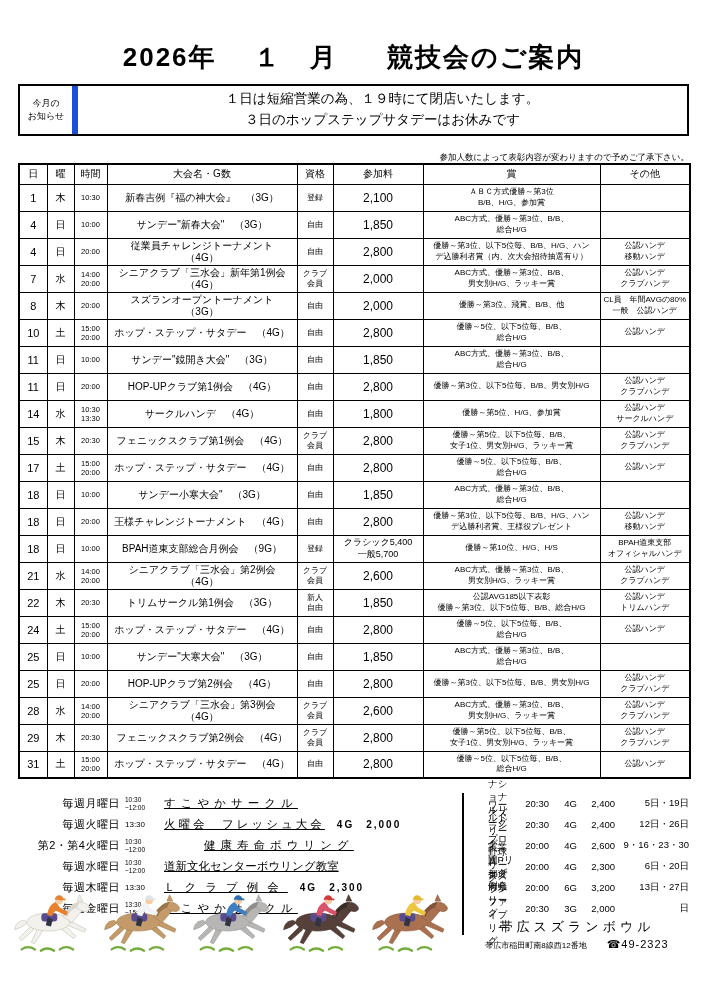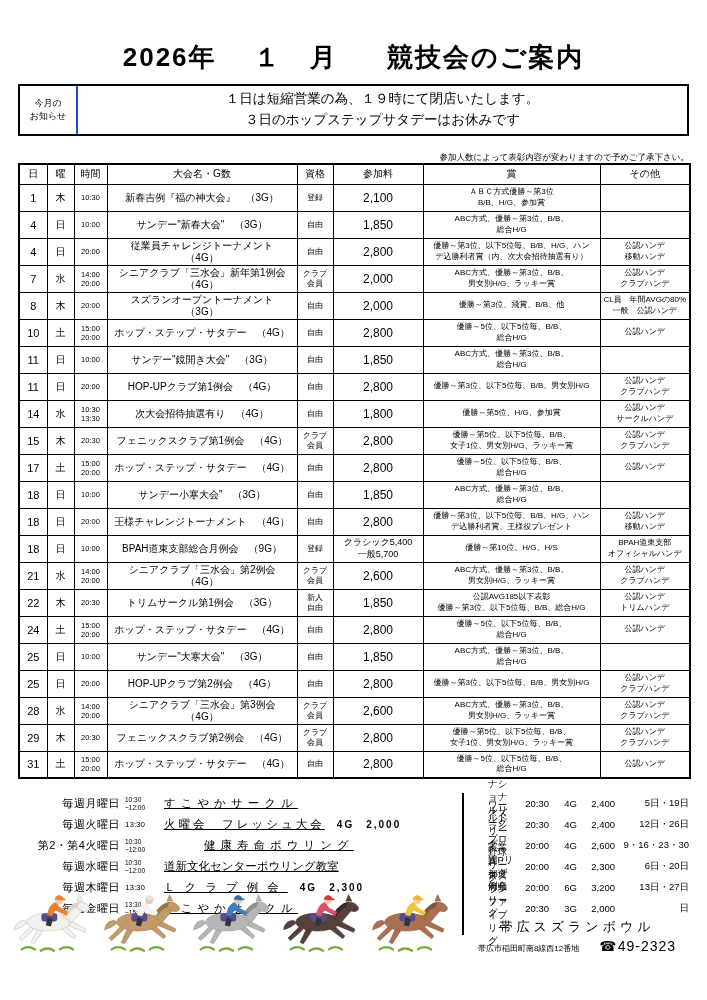--- a/index.html
+++ b/index.html
@@ -8,21 +8,21 @@
 
   
   .title-row { position:absolute; top:40px; left:0; width:100%; text-align:center;
                font-weight:bold; font-size:26px; letter-spacing:2px; }
   .title-row .t-year { margin-right:28px; }
   .title-row .t-month { margin-right:40px; }
 
   
   .notice-box { position:absolute; left:18px; top:84px; width:671px; height:52px;
                 border:2px solid #000; display:flex; }
-  .notice-label { width:58px; border-right:2px solid #1d4ed8; display:flex; flex-direction:column;
+  .notice-label { width:58px; border-right:6px solid #1d4ed8; display:flex; flex-direction:column;
                   align-items:center; justify-content:center; font-size:9px; line-height:1.4; }
   .notice-body { flex:1; display:flex; flex-direction:column; align-items:center; justify-content:center;
                  font-size:13.5px; line-height:1.55; }
 
   
   .table-note { position:absolute; top:152px; right:18px; font-size:8.5px; }
 
   
   table.sched { position:absolute; left:18px; top:163px; width:671px;
                 border-collapse:collapse; table-layout:fixed; border:2px solid #000; }
@@ -63,21 +63,21 @@
   
   .horses { position:absolute; left:14px; top:893px; width:442px; display:flex;
             justify-content:space-between; align-items:flex-end; }
   .horse { width:84px; height:62px; }
 
   
   .footer { position:absolute; left:452px; top:918px; width:250px; text-align:center; }
   .venue  { font-size:13px; letter-spacing:4px; white-space:nowrap; }
   .addr-row { margin-top:2px; display:flex; justify-content:center; align-items:flex-end; gap:20px; }
   .addr  { font-size:8px; }
-  .phone { font-size:14px; letter-spacing:1px; }
+  .phone { font-size:11px; letter-spacing:1px; }
 </style>
 </head>
 <body>
 
 <div class="page">
 
   <div class="title-row">
     <span class="t-year">2026年</span>
     <span class="t-month">１　月</span>
     <span class="t-label">競技会のご案内</span>
@@ -341,21 +341,21 @@
             <div>14</div>
           </td>
           <td class="c-wd">
             <div>水</div>
           </td>
           <td class="c-time">
             <div>10:30</div>
             <div>13:30</div>
           </td>
           <td class="c-name">
-            <div>次大会招待抽選有り　（4G）</div>
+            <div>サークルハンデ　（4G）</div>
           </td>
           <td class="c-qual">
             <div>自由</div>
           </td>
           <td class="c-fee">
             <div>1,800</div>
           </td>
           <td class="c-prize">
             <div>優勝～第5位、H/G、参加賞</div>
           </td>

